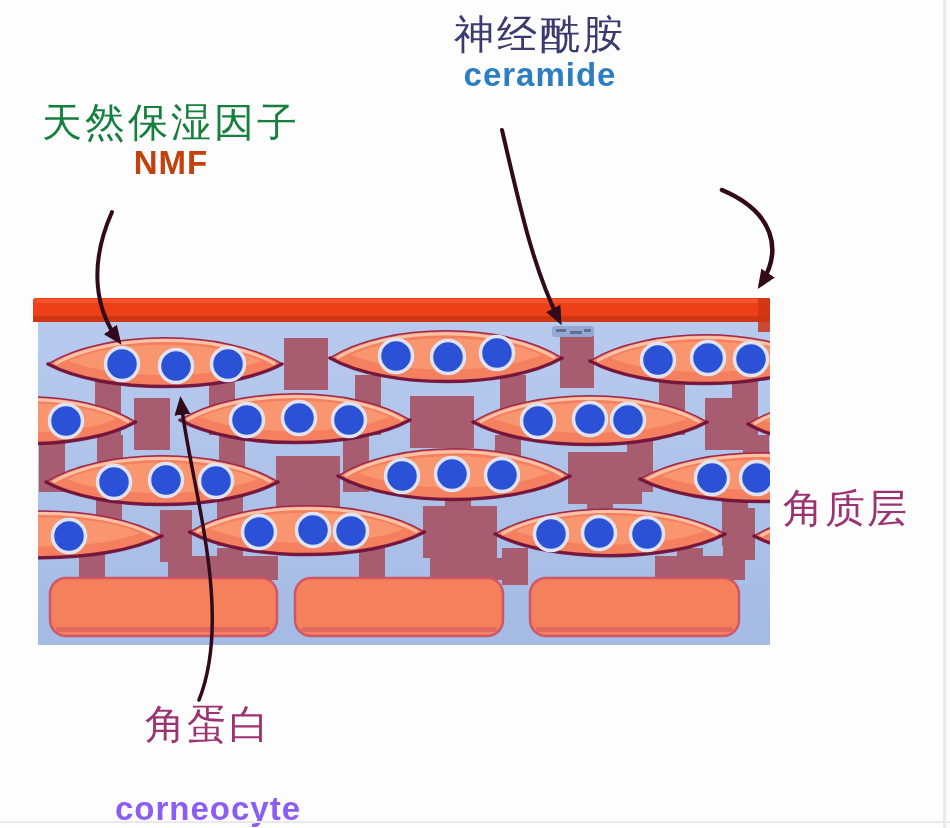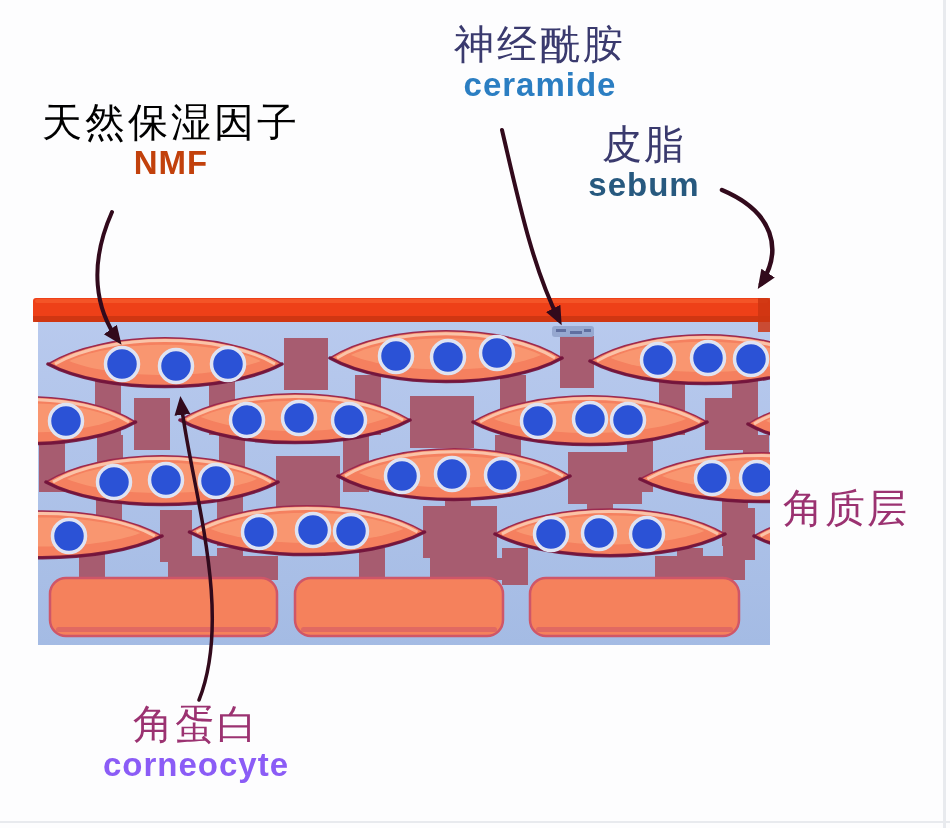--- a/index.html
+++ b/index.html
@@ -207,39 +207,35 @@
         <rect x="556" y="329" width="10" height="3" fill="#606fa0"></rect>
         <rect x="570" y="331" width="12" height="3" fill="#606fa0"></rect>
         <rect x="584" y="329" width="7" height="3" fill="#606fa0"></rect>
       </g>
       <path d="M 112 212 C 88 266 96 310 118 340" fill="none" stroke="#320a1c" stroke-width="4" stroke-linecap="round" marker-end="url(#ah)"></path>
       <path d="M 502 130 C 518 198 532 266 559 320" fill="none" stroke="#320a1c" stroke-width="4" stroke-linecap="round" marker-end="url(#ah)"></path>
       <path d="M 722 190 C 774 212 783 250 761 284" fill="none" stroke="#320a1c" stroke-width="4.5" stroke-linecap="round" marker-end="url(#ah)"></path>
       <path d="M 199 700 C 234 612 190 482 181 402" fill="none" stroke="#320a1c" stroke-width="3.5" stroke-linecap="round" marker-end="url(#ah)"></path>
     </svg>
 
-  <div class="label-group" style="left:540px;top:22px;transform:translateX(-50%);">
+  <div class="label-group" style="left:540px;top:12px;transform:translateX(-50%);">
     <div class="zh-line" style="color: rgb(58, 58, 110);">神经酰胺</div>
     <div class="en-line" style="color: rgb(43, 126, 194);">ceramide</div>
   </div>
 
   <div class="label-group" style="left:171px;top:100px;transform:translateX(-50%);">
-    <div class="zh-line" style="color: #000000;">天然保湿因子</div>
+    <div class="zh-line" style="color: #15803d;">天然保湿因子</div>
     <div class="en-line" style="color: #c2410c;">NMF</div>
   </div>
 
-  <div class="label-group" style="left:644px;top:122px;transform:translateX(-50%);">
-    <div class="zh-line zh-small" style="color: rgb(58, 58, 110);">皮脂</div>
-    <div class="en-line" style="color: rgb(39, 89, 127);">sebum</div>
-  </div>
 
   <div class="label-group" style="left:783px;top:486px;align-items:flex-start;text-align:right;">
     <div class="zh-line zh-small" style="color: rgb(155, 50, 113);">角质层</div>
   </div>
 
-  <div class="label-group" style="left:196px;top:702px;transform:translateX(-50%);">
+  <div class="label-group" style="left:208px;top:702px;transform:translateX(-50%);gap:44px;">
     <div class="zh-line zh-small" style="color: rgb(155, 50, 113);">角蛋白</div>
     <div class="en-line" style="color: #8b5cf6;">corneocyte</div>
   </div>
 
   <div class="edge-line" id="edge-right" style="left: 943px; top: 0px; width: 3px; height: 828px; background: rgb(232, 234, 238);"></div>
   <div class="edge-line" id="edge-bottom" style="left: 0px; top: 821px; width: 950px; height: 2px; background: rgb(232, 234, 238);"></div>
 </div>
 
 </body></html>

